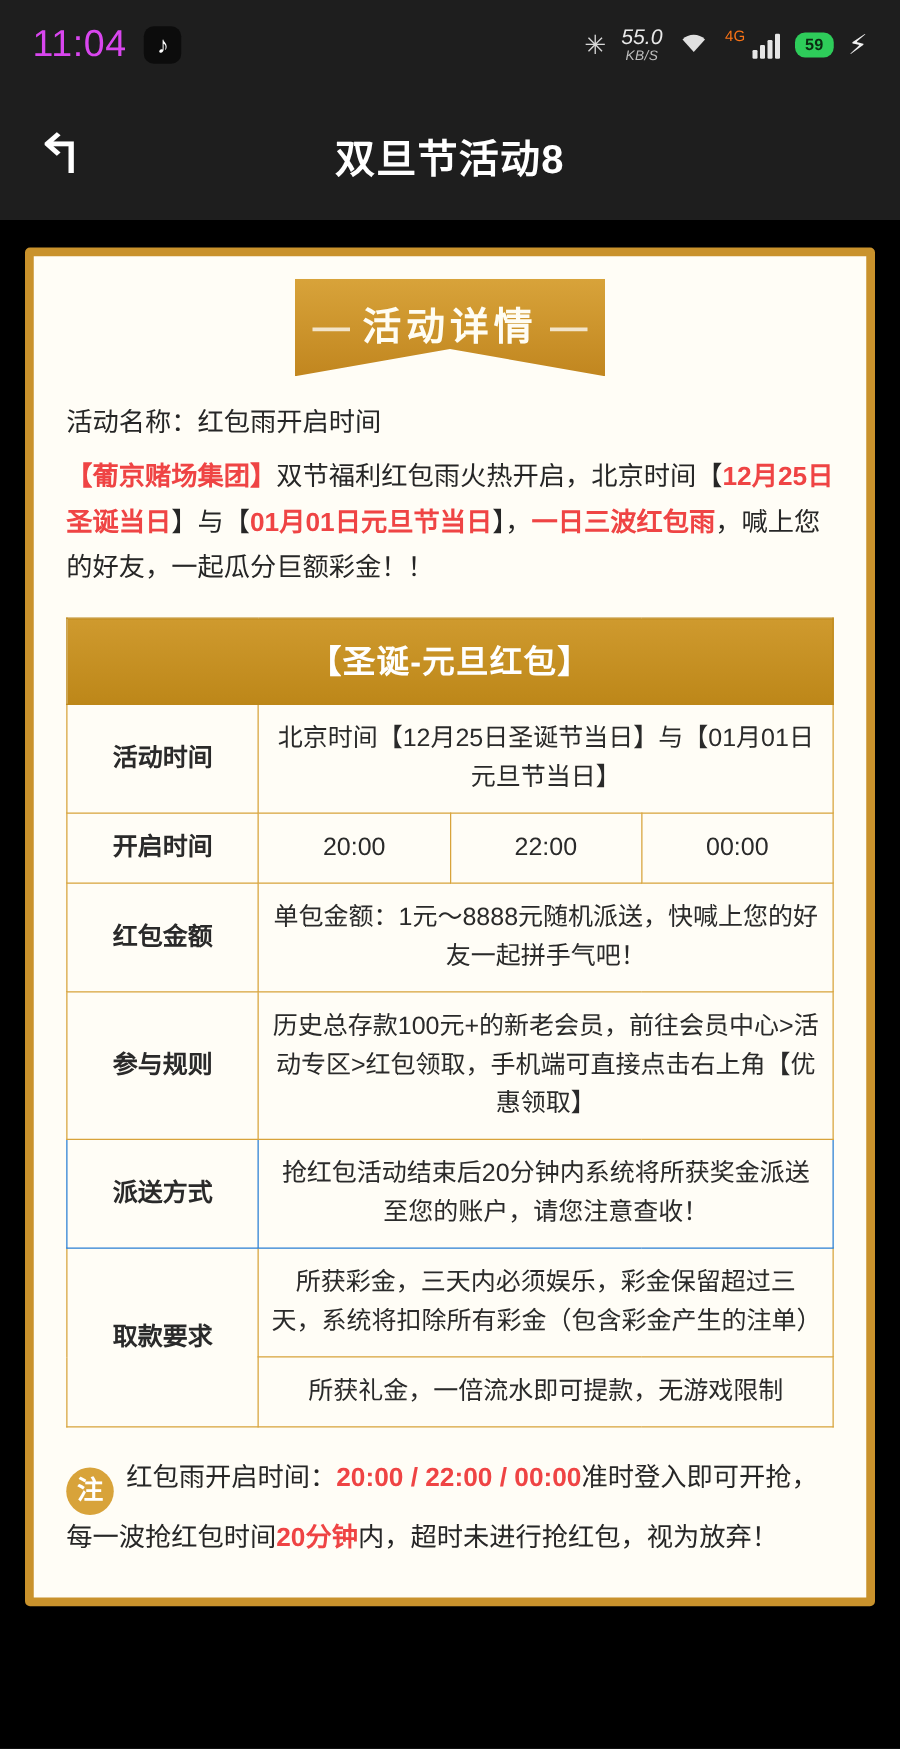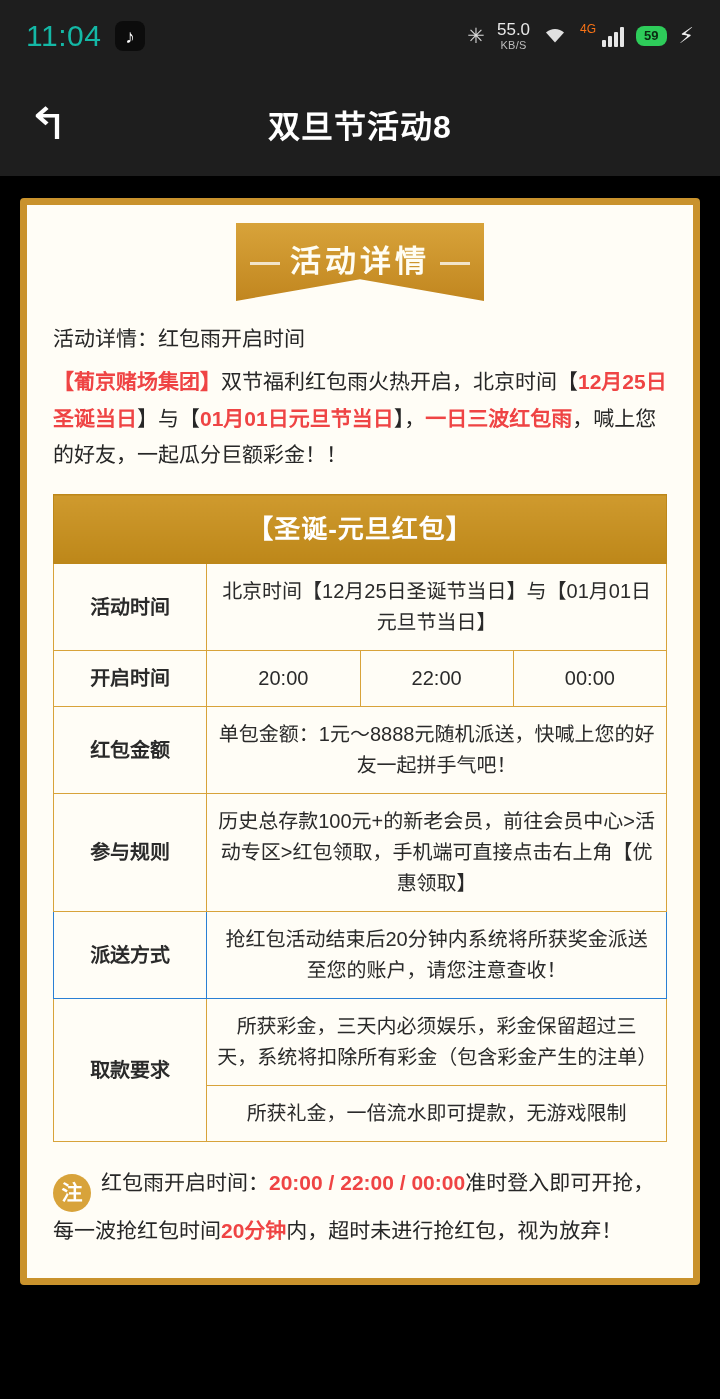--- a/index.html
+++ b/index.html
@@ -26,21 +26,21 @@
   }
   .status-left {
     display: flex;
     align-items: center;
     gap: 14px;
   }
   .clock {
     font-size: 30px;
     font-weight: 500;
     letter-spacing: 0.5px;
-    color: #14b8a6;
+    color: #d946ef;
   }
   .tiktok-badge {
     width: 30px;
     height: 30px;
     border-radius: 8px;
     background: #0c0c0c;
     display: flex;
     align-items: center;
     justify-content: center;
     font-size: 19px;
@@ -52,20 +52,21 @@
     display: flex;
     align-items: center;
     gap: 12px;
   }
   .icon-bt { font-size: 21px; color: #d8d8d8; }
   .netspeed {
     display: flex;
     flex-direction: column;
     align-items: center;
     line-height: 1;
+    font-style: italic;
   }
   .netspeed .v { font-size: 17px; color: #e8e8e8; }
   .netspeed .u { font-size: 11px; color: #bdbdbd; margin-top: 2px; letter-spacing: .3px; }
   .wifi { font-size: 21px; color: #e0e0e0; }
   .net4g {
     font-size: 12px;
     color: #f97316;
     position: relative;
     top: -7px;
     margin-right: -6px;
@@ -287,21 +288,21 @@
         <span class="bar-deco l"></span>
         <span class="bar-deco r"></span>
         <span>活动详情</span>
       </div>
     </div>
 
     <div class="inner">
 
       <div class="intro">
         <div class="line1">
-          <span>活动详情：</span><span>红包雨开启时间</span>
+          <span>活动名称：</span><span>红包雨开启时间</span>
         </div>
         <div>
           <span class="em-red">【葡京赌场集团】</span><span>双节福利红包雨火热开启，北京时间【</span><span class="em-red">12月25日圣诞当日</span><span>】与【</span><span class="em-red">01月01日元旦节当日</span><span>】，</span><span class="em-red">一日三波红包雨</span><span>，喊上您的好友，一起瓜分巨额彩金！！</span>
         </div>
       </div>
 
       <table class="detail">
         <tbody>
           <tr>
             <th class="head" colspan="4">【圣诞-元旦红包】</th>

